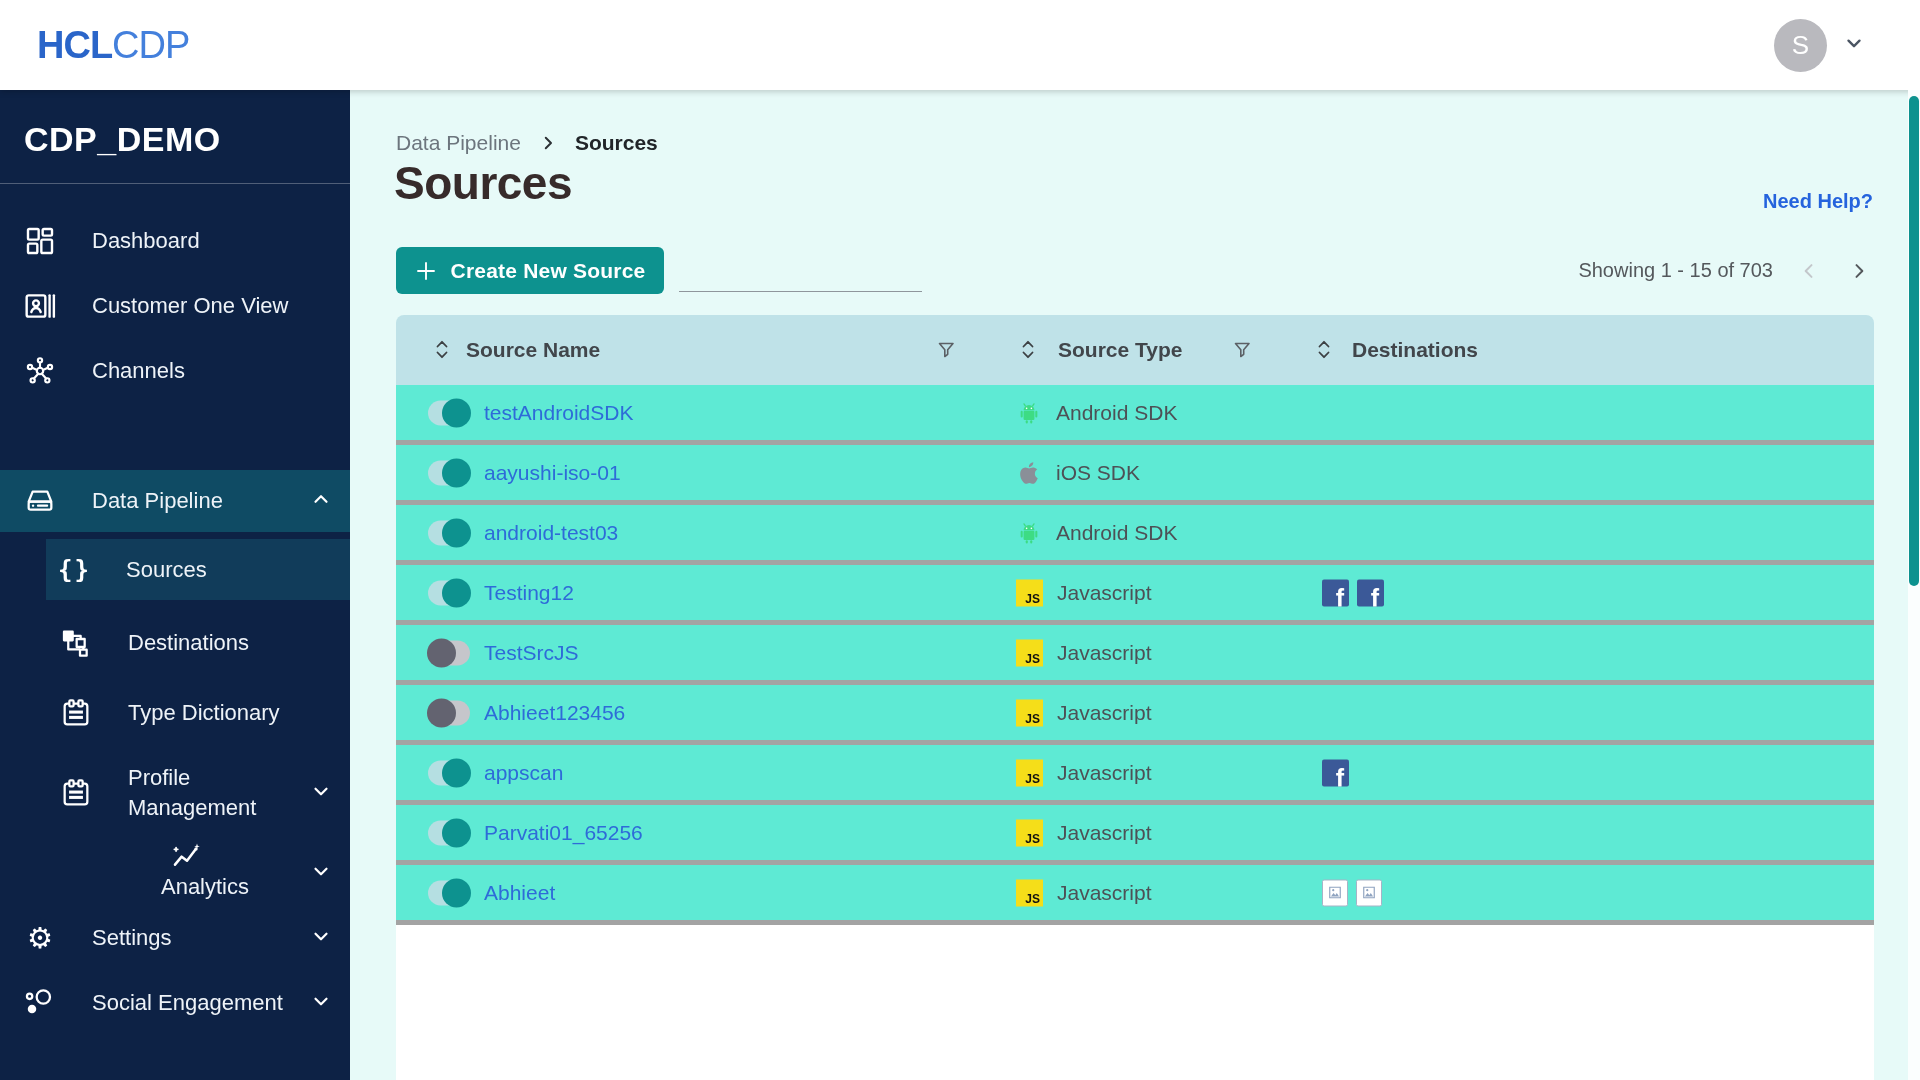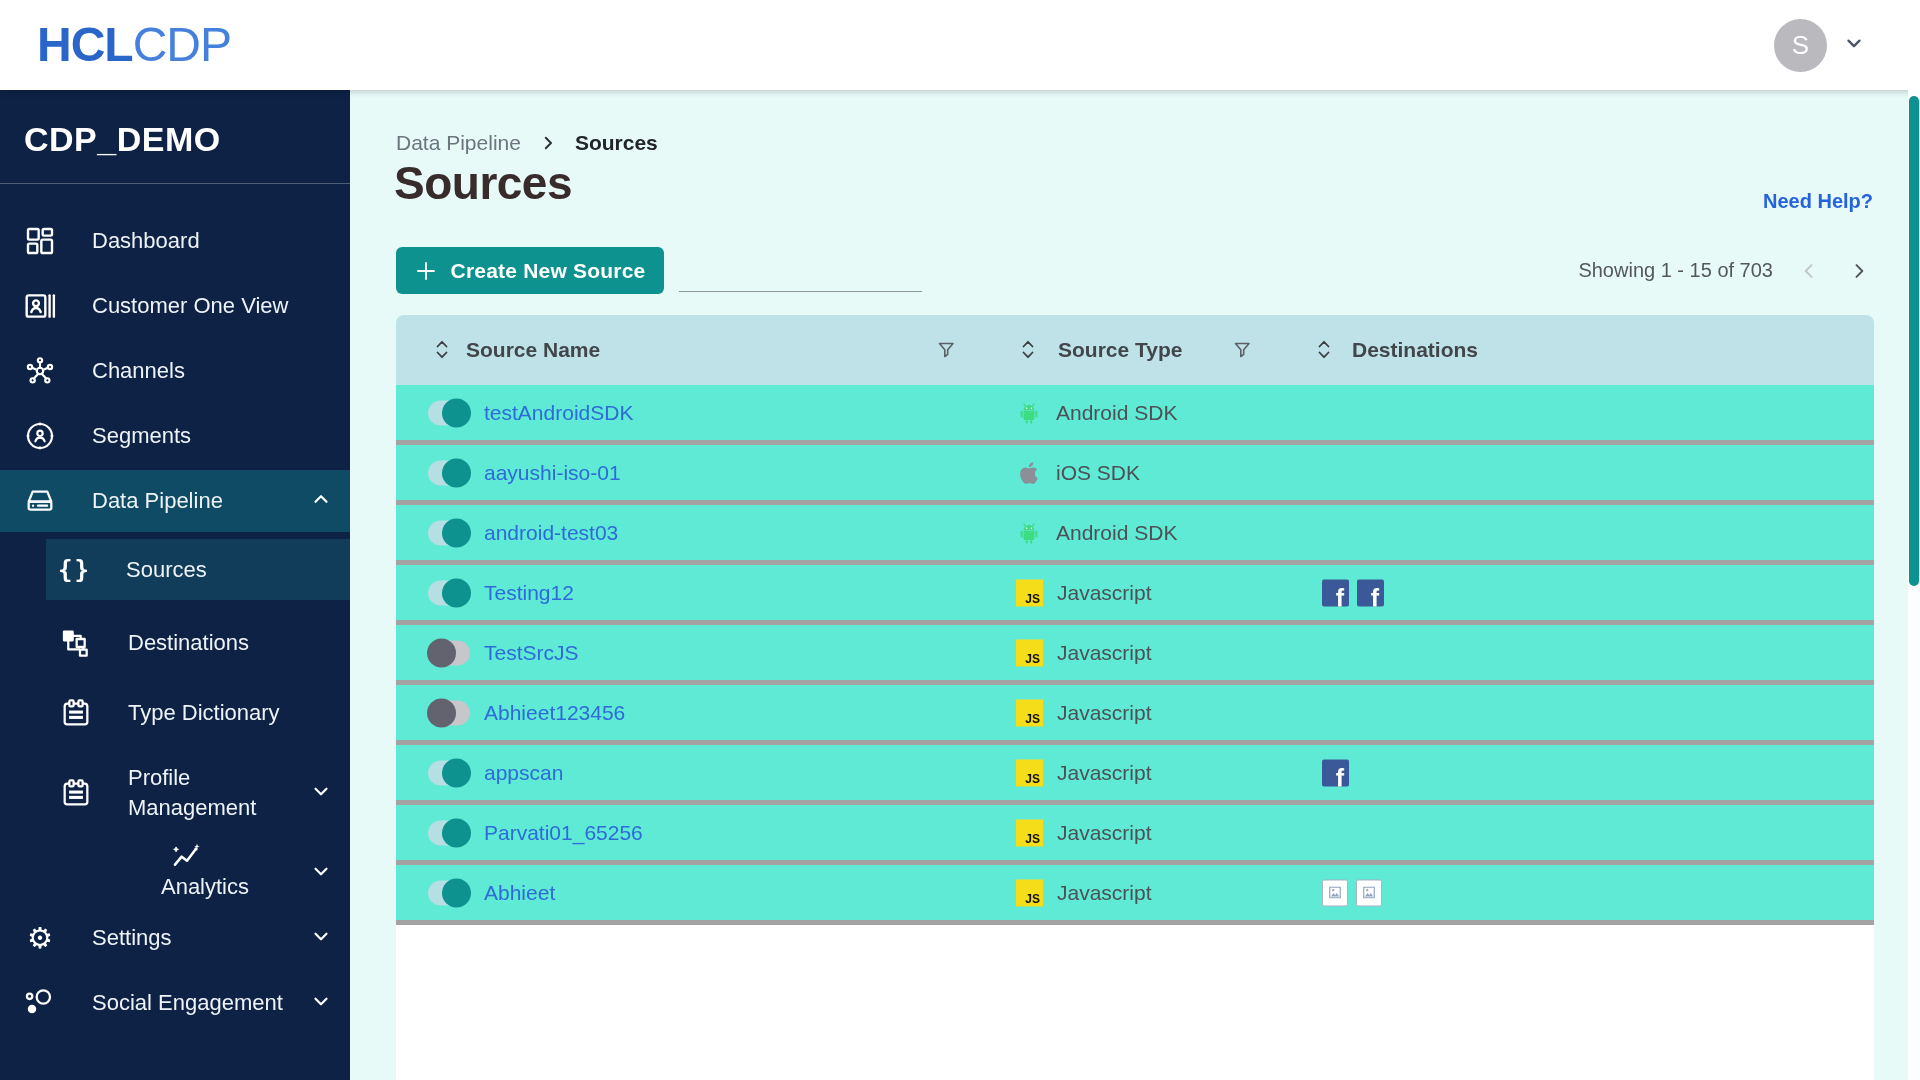--- a/index.html
+++ b/index.html
@@ -3,21 +3,21 @@
 <meta charset="utf-8">
 <style>
   * { margin:0; padding:0; box-sizing:border-box; }
   html,body { width:1920px; height:1080px; overflow:hidden; }
   body { font-family:"Liberation Sans", sans-serif; background:#e7faf8; }
   .app { position:relative; width:1920px; height:1080px; overflow:hidden; }
 
   
   .top-header { position:absolute; top:0; left:0; width:1920px; height:90px; background:#ffffff;
     z-index:10; box-shadow:0 2px 6px rgba(0,0,0,.18); display:flex; align-items:center; }
-  .logo { margin-left:37px; font-size:48px; letter-spacing:-1px; line-height:1; }
+  .logo { margin-left:37px; font-size:38px; letter-spacing:-1px; line-height:1; }
   .logo-bold { color:#2a65c9; font-weight:800; }
   .logo-light { color:#4480dc; font-weight:400; }
   .user-area { position:absolute; right:55px; top:0; height:90px; display:flex; align-items:center; gap:16px; }
   .avatar { width:53px; height:53px; border-radius:50%; background:#b9b9be; color:#fff; font-size:26px;
     display:flex; align-items:center; justify-content:center; cursor:pointer; }
   .user-chevron { cursor:pointer; }
 
   
   .shell { position:absolute; top:90px; left:0; width:1920px; height:990px; display:flex; }
 
@@ -154,32 +154,20 @@
             <circle cx="19.5" cy="9" r="1.6"></circle>
             <line x1="12" y1="9.6" x2="12" y2="5.6"></line>
             <line x1="9.8" y1="11.2" x2="6.1" y2="9.6"></line>
             <line x1="10.7" y1="14" x2="7.4" y2="17.6"></line>
             <line x1="13.3" y1="14" x2="16.6" y2="17.6"></line>
             <line x1="14.2" y1="11.2" x2="17.9" y2="9.6"></line>
           </svg>
         <span class="nav-label">Channels</span>
       </div>
 
-      <div class="nav-row row-segments">
-        <svg class="nav-icon" viewBox="0 0 24 24" fill="none" stroke="#fff" stroke-width="1.6" stroke-linecap="round">
-            <circle cx="12" cy="12" r="9"></circle>
-            <circle cx="12" cy="10" r="2"></circle>
-            <path d="M8.5 16c.6-1.8 1.9-2.8 3.5-2.8s2.9 1 3.5 2.8"></path>
-            <circle cx="12" cy="3" r="1.1" fill="#fff" stroke="none"></circle>
-            <circle cx="3" cy="12" r="1.1" fill="#fff" stroke="none"></circle>
-            <circle cx="21" cy="12" r="1.1" fill="#fff" stroke="none"></circle>
-            <circle cx="12" cy="21" r="1.1" fill="#fff" stroke="none"></circle>
-          </svg>
-        <span class="nav-label">Segments</span>
-      </div>
 
       <div class="nav-row row-datapipeline">
         <svg class="nav-icon" viewBox="0 0 24 24" fill="none" stroke="#fff" stroke-width="1.7" stroke-linecap="round" stroke-linejoin="round">
             <path d="M6.5 5h11l3 7.5h-17z"></path>
             <rect x="3.5" y="12.5" width="17" height="6" rx="1.5"></rect>
             <circle cx="6.8" cy="15.5" r="0.9" fill="#fff" stroke="none"></circle>
             <line x1="10.5" y1="15.5" x2="17.3" y2="15.5"></line>
           </svg>
         <span class="nav-label">Data Pipeline</span>
         <span class="nav-chevron">

